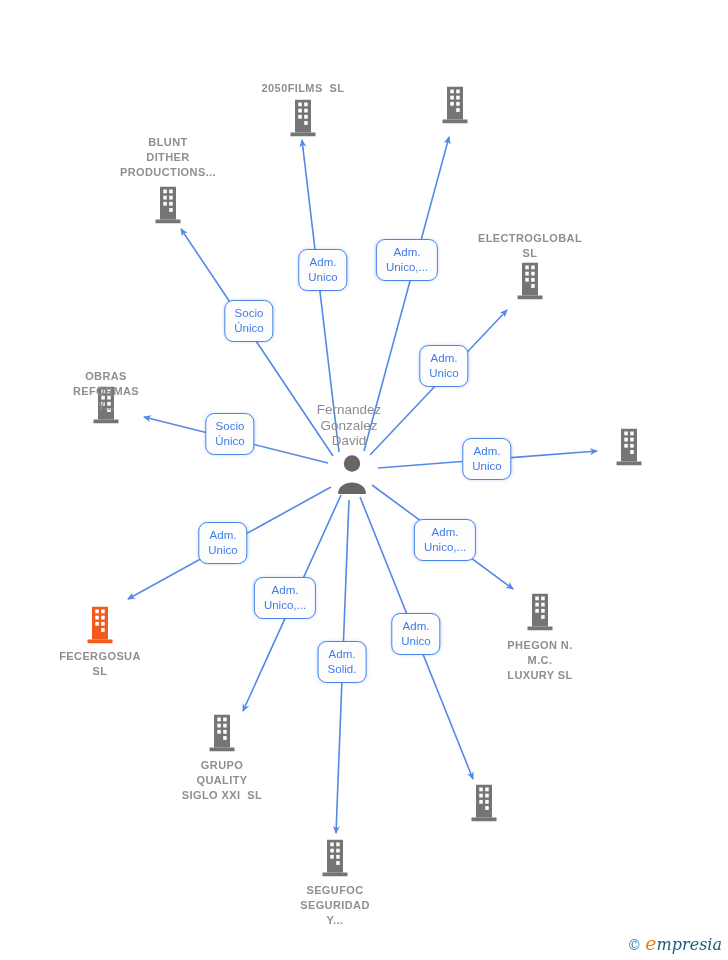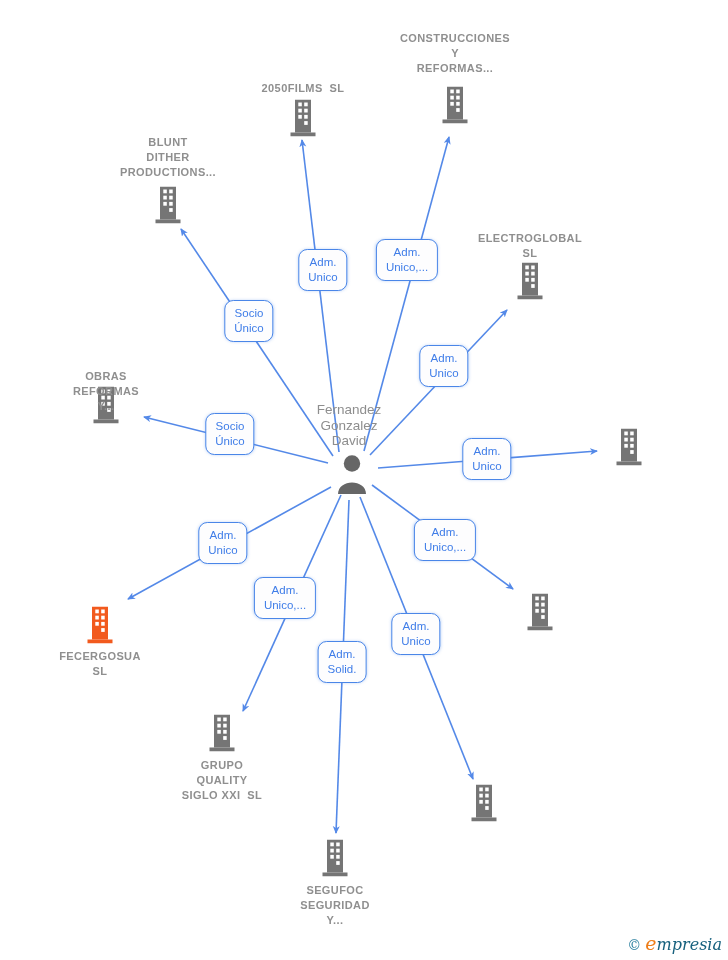--- a/index.html
+++ b/index.html
@@ -128,21 +128,20 @@
           <g fill="#ffffff">
             <rect x="10.3" y="3" width="3.5" height="3.8"></rect>
             <rect x="16.2" y="3" width="3.5" height="3.8"></rect>
             <rect x="10.3" y="9.2" width="3.5" height="3.8"></rect>
             <rect x="16.2" y="9.2" width="3.5" height="3.8"></rect>
             <rect x="10.3" y="15.4" width="3.5" height="3.8"></rect>
             <rect x="16.2" y="15.4" width="3.5" height="3.8"></rect>
             <rect x="16.2" y="21.6" width="3.5" height="3.8"></rect>
           </g>
         </svg></div>
-      <div class="company-label" style="left: 455px; top: 31px;"><span>CONSTRUCCIONES</span><span>Y</span><span>REFORMAS...</span></div>
       <div class="company-icon" style="left: 303px; top: 118px;"><svg width="30" height="37" viewBox="0 0 30 37">
           <rect x="2.5" y="33" width="25" height="4" fill="#757575"></rect>
           <rect x="7" y="0" width="16" height="33" fill="#757575"></rect>
           <g fill="#ffffff">
             <rect x="10.3" y="3" width="3.5" height="3.8"></rect>
             <rect x="16.2" y="3" width="3.5" height="3.8"></rect>
             <rect x="10.3" y="9.2" width="3.5" height="3.8"></rect>
             <rect x="16.2" y="9.2" width="3.5" height="3.8"></rect>
             <rect x="10.3" y="15.4" width="3.5" height="3.8"></rect>
             <rect x="16.2" y="15.4" width="3.5" height="3.8"></rect>
@@ -225,20 +224,21 @@
           <g fill="#ffffff">
             <rect x="10.3" y="3" width="3.5" height="3.8"></rect>
             <rect x="16.2" y="3" width="3.5" height="3.8"></rect>
             <rect x="10.3" y="9.2" width="3.5" height="3.8"></rect>
             <rect x="16.2" y="9.2" width="3.5" height="3.8"></rect>
             <rect x="10.3" y="15.4" width="3.5" height="3.8"></rect>
             <rect x="16.2" y="15.4" width="3.5" height="3.8"></rect>
             <rect x="16.2" y="21.6" width="3.5" height="3.8"></rect>
           </g>
         </svg></div>
+      <div class="company-label" style="left: 540px; top: 638px;"><span>PHEGON N.</span><span>M.C.</span><span>LUXURY SL</span></div>
       <div class="company-icon" style="left: 222px; top: 733px;"><svg width="30" height="37" viewBox="0 0 30 37">
           <rect x="2.5" y="33" width="25" height="4" fill="#757575"></rect>
           <rect x="7" y="0" width="16" height="33" fill="#757575"></rect>
           <g fill="#ffffff">
             <rect x="10.3" y="3" width="3.5" height="3.8"></rect>
             <rect x="16.2" y="3" width="3.5" height="3.8"></rect>
             <rect x="10.3" y="9.2" width="3.5" height="3.8"></rect>
             <rect x="16.2" y="9.2" width="3.5" height="3.8"></rect>
             <rect x="10.3" y="15.4" width="3.5" height="3.8"></rect>
             <rect x="16.2" y="15.4" width="3.5" height="3.8"></rect>

